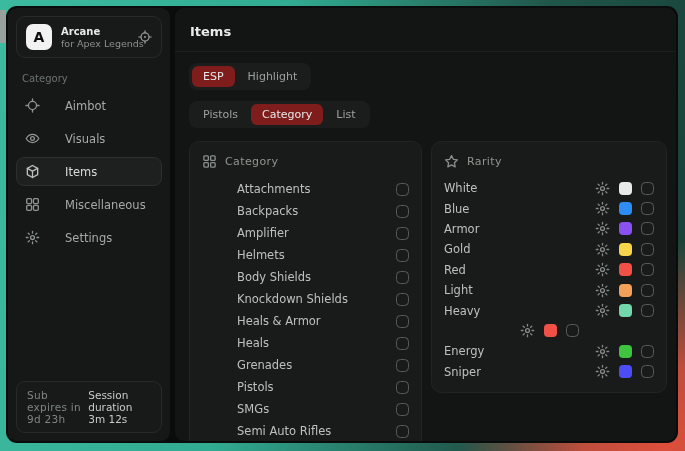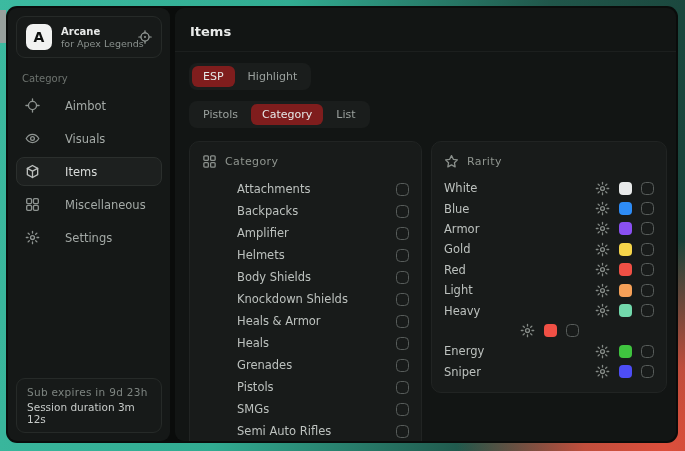--- a/index.html
+++ b/index.html
@@ -36,21 +36,21 @@
   .section-label{font-size:10px;color:#6d736f;margin:15px 6px 7px 6px;}
   .side-nav{display:flex;flex-direction:column;gap:4px;}
   .side-item{
     display:flex;align-items:center;gap:25px;padding:6px 8px;border-radius:8px;
     color:#a4aaa7;font-size:11.5px;border:1px solid transparent;cursor:default;
   }
   .side-item.selected{background:#1d201f;border-color:#2b2f2d;color:#d9dcda;}
   .side-item .icon{color:inherit;opacity:.85;}
   .side-footer{
     margin-top:auto;border:1px solid #262a28;border-radius:9px;background:#171a19;
-    padding:7px 10px;display:flex;flex-direction:column;gap:3px;
+    padding:7px 10px;display:flex;gap:3px;
   }
   .side-footer .l1{font-size:10.5px;color:#7e8581;letter-spacing:.3px;}
   .side-footer .l2{font-size:10.5px;color:#c7cbc9;}
   
   .main{
     flex:1;background:#121514;border-radius:9px;display:flex;flex-direction:column;
     overflow:hidden;box-sizing:border-box;
   }
   .main-header{padding:13px 15px 11px 15px;border-bottom:1px solid #1c1f1e;}
   .main-title{font-size:13px;font-weight:bold;color:#e9ebea;}

